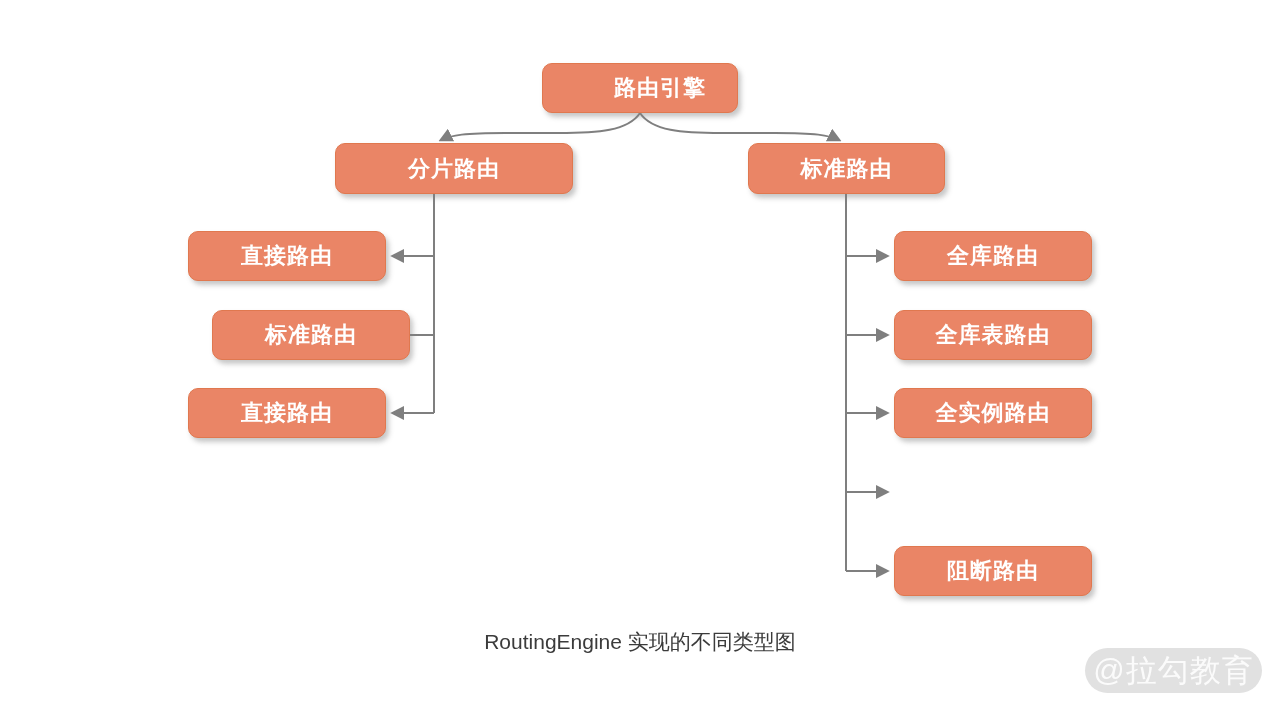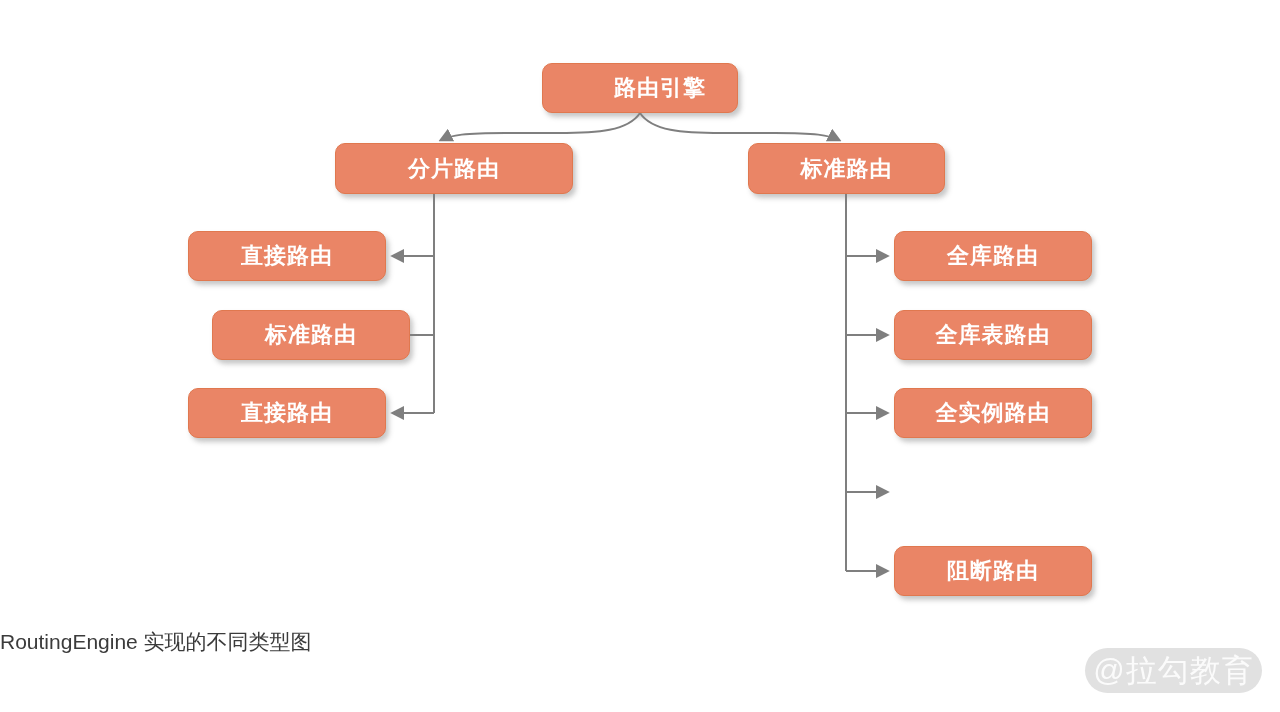--- a/index.html
+++ b/index.html
@@ -42,20 +42,21 @@
   .node-r0 { left: 894px; top: 231px; width: 198px; height: 50px; }
   .node-r1 { left: 894px; top: 310px; width: 198px; height: 50px; }
   .node-r2 { left: 894px; top: 388px; width: 198px; height: 50px; }
   .node-r3 { left: 894px; top: 467px; width: 198px; height: 50px; }
   .node-r4 { left: 894px; top: 546px; width: 198px; height: 50px; text-align: right; }
   .caption {
     position: absolute;
     left: 0; right: 0;
     top: 628px;
     z-index: 2;
+    text-align: center;
     color: #3b3b3b;
     font-size: 21px;
   }
   .watermark {
     position: absolute;
     left: 1085px; top: 648px;
     width: 177px; height: 45px;
     z-index: 3;
     background: #e1e1e1;
     border-radius: 23px;

